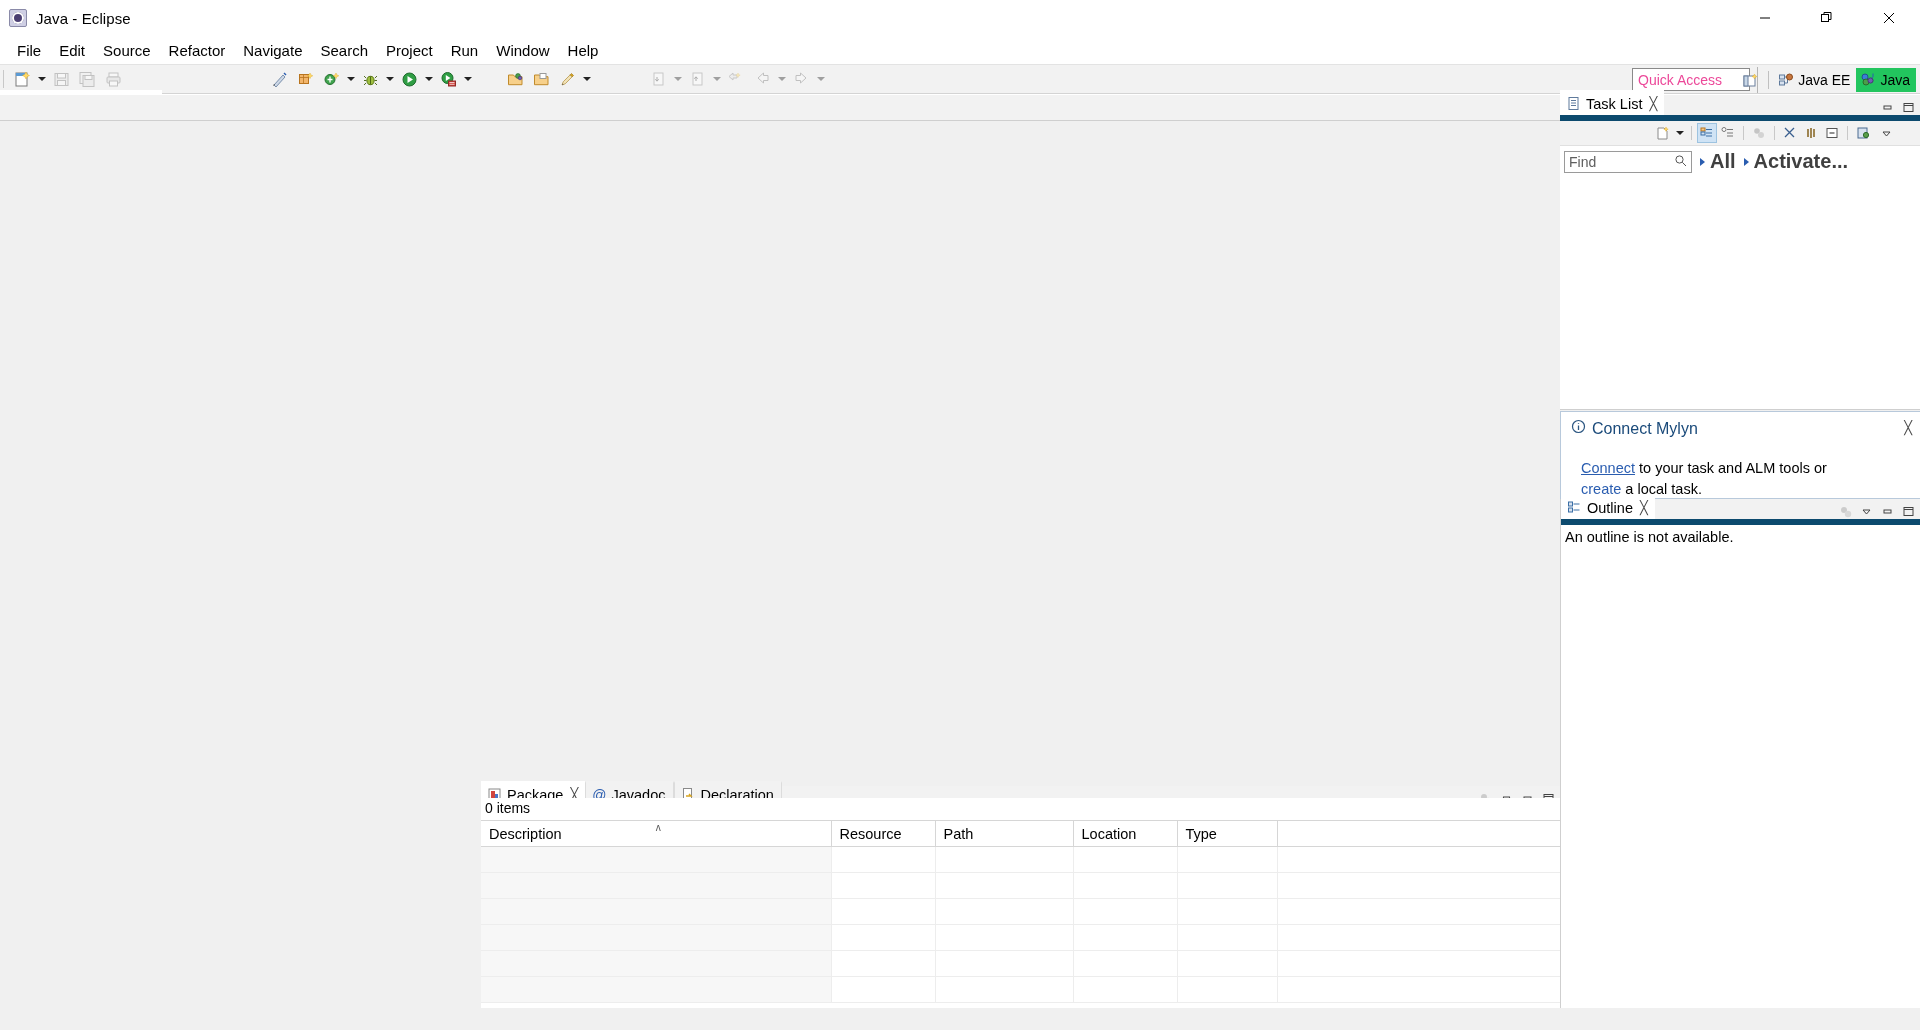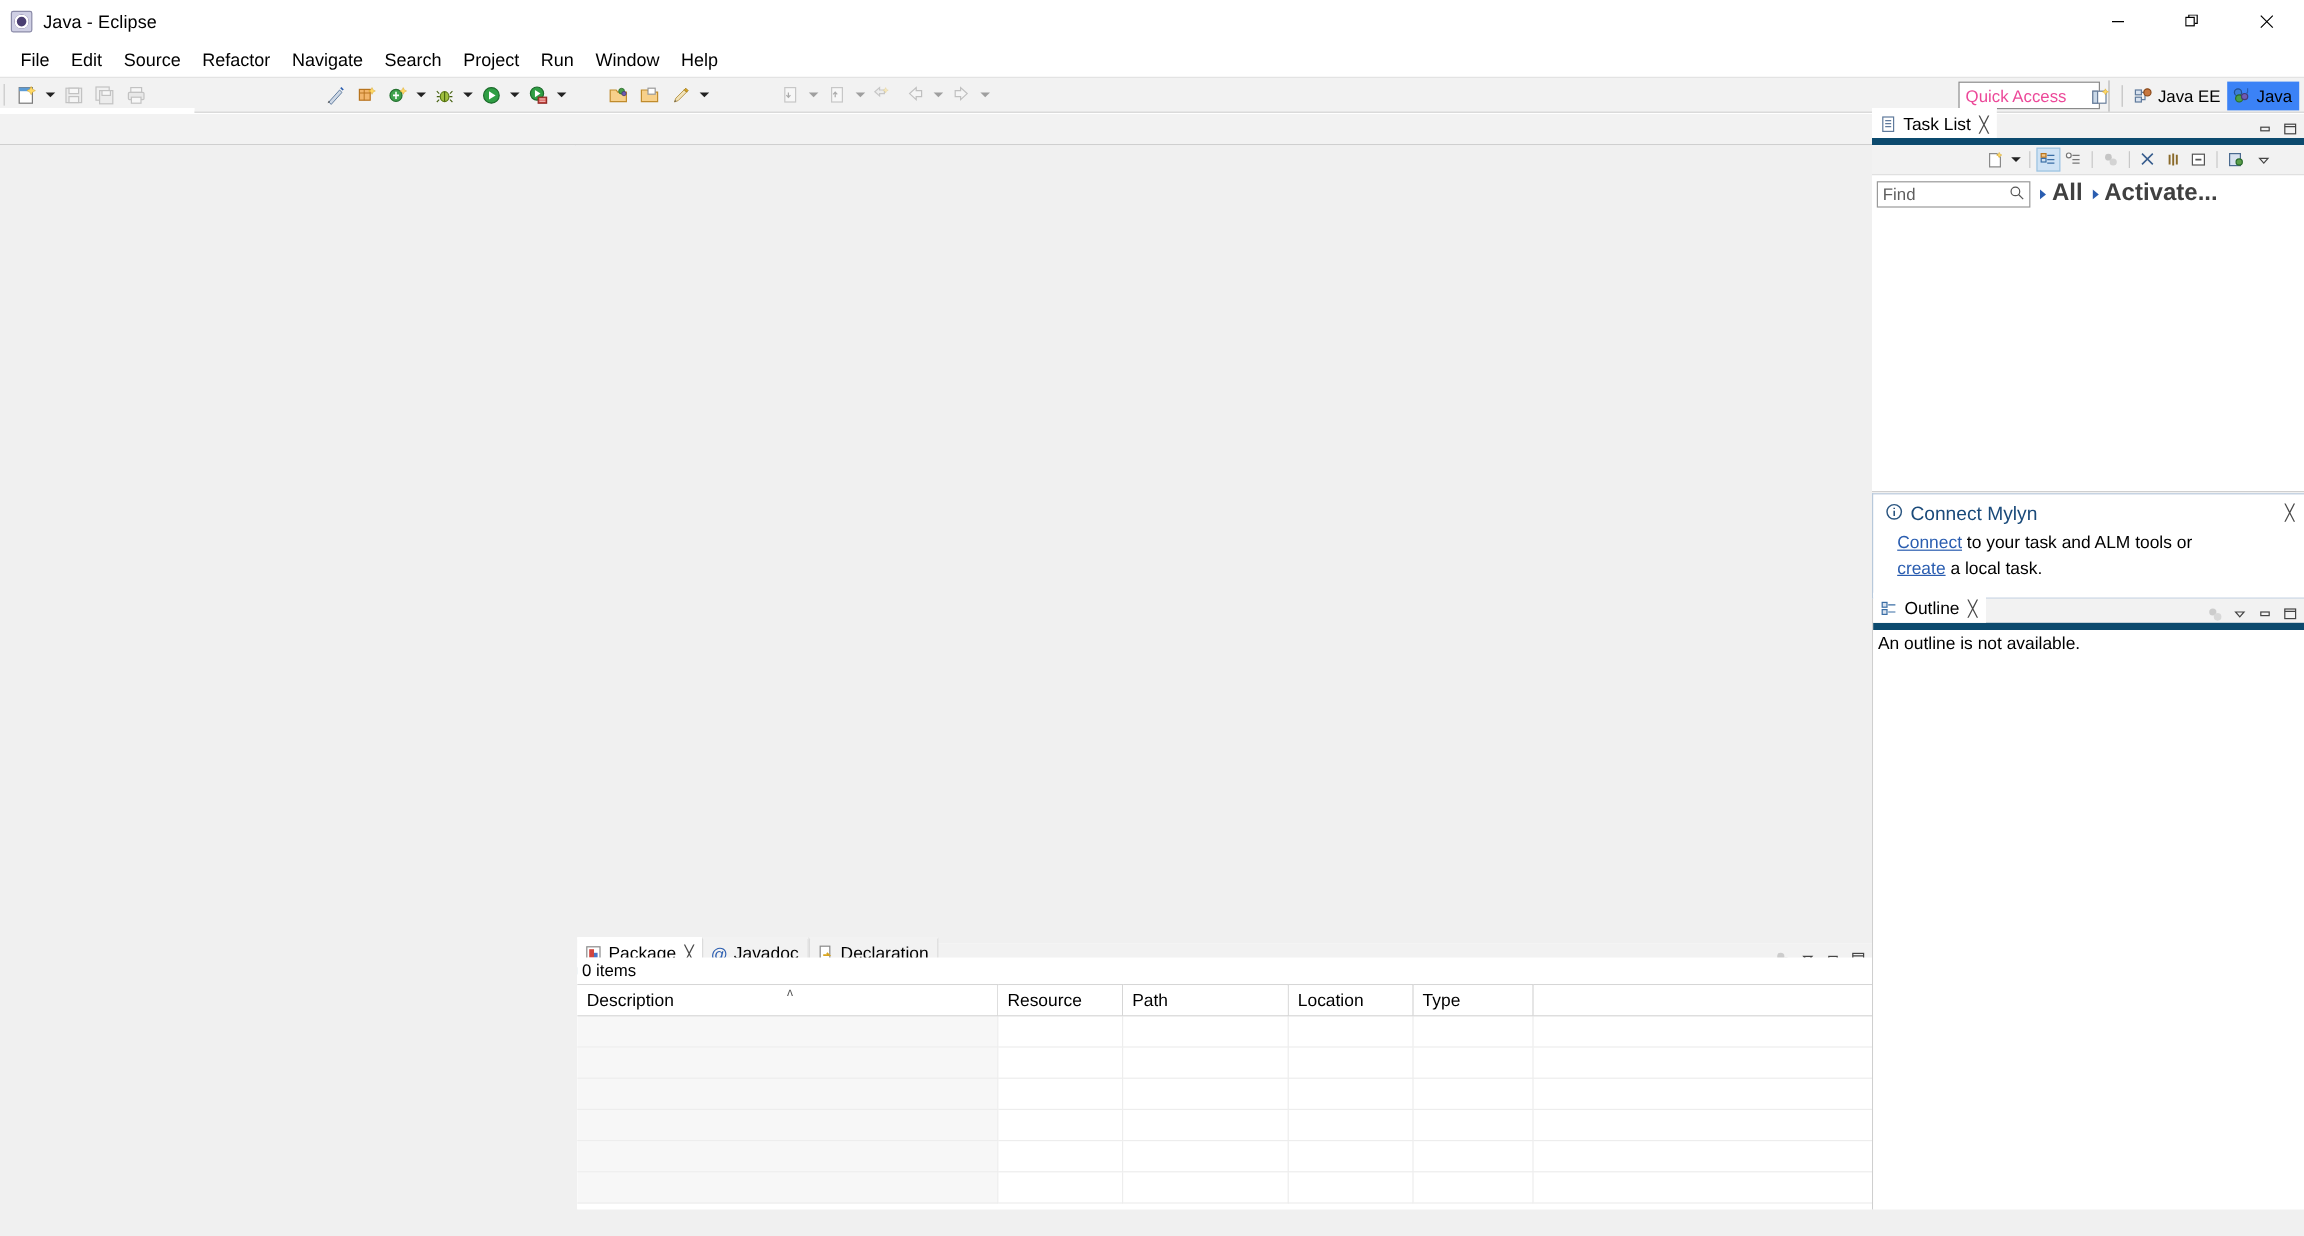--- a/index.html
+++ b/index.html
@@ -92,21 +92,21 @@
     position:absolute; right: 0; top: 0; height: 30px;
     display:flex; align-items:center; padding-right: 4px;
   }
   .persp-open { width:26px;height:24px;display:flex;align-items:center;justify-content:center;}
   .persp-div { width:1px;height:18px;background:#c0c0c0;margin:0 5px;}
   .persp-btn {
     display:flex; align-items:center; gap:4px;
     padding: 2px 6px 2px 4px; height:24px; font-size:14px; color:#000;
     cursor:default;
   }
-  .persp-btn.active { background:#3b82f6; }
+  .persp-btn.active { background:#22c55e; }
 
   
   .workbench {
     position:absolute; top: 95px; left:0; right:0; bottom: 0;
     background:#ffffff;
   }
 
   
   .view { position:absolute; background:#ffffff; }
   .view-tabbar {
@@ -229,21 +229,21 @@
   #mylyn {
     position:absolute; right:0; width:360px; top:316px; height:88px;
     background:#ffffff; border:1px solid #b8c9db; border-right:none;
   }
   .mylyn-head {
     display:flex; align-items:center; gap:6px; padding: 7px 8px 2px 10px;
     position:relative;
   }
   .mylyn-title { font-size:16px; font-weight:normal; color:#1a4a7a; }
   .mylyn-close { position:absolute; right:8px; top:8px; font-size:13px; color:#4a4a4a;}
-  .mylyn-body { padding: 2px 10px 0 20px; font-size:14.5px; color:#000; line-height:21px;}
+  .mylyn-body { padding: 2px 10px 0 20px; font-size:14.5px; color:#000; line-height:21px;margin-top:16px;}
   .lnk { color:#2a5db0; text-decoration:underline; cursor:default;}
 
   #outline { right:0; width:360px; top: 404px; bottom: 22px; border-left:1px solid #cfcfcf;}
   #outline .view-body{ top:26px; padding:4px 0 0 4px; font-size:14.5px; color:#000;}
 
   
   .statusbar {
     position:absolute; left:0; right:0; bottom:0; height:22px;
     background:#f0f0f0;
   }

